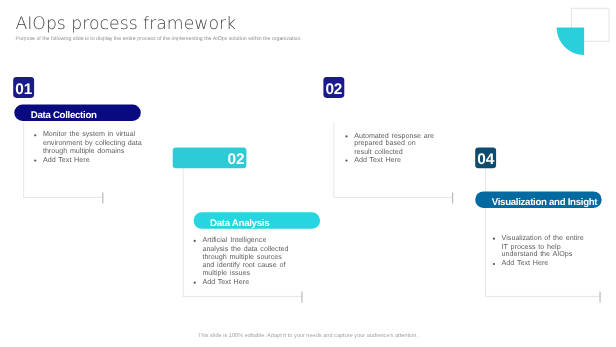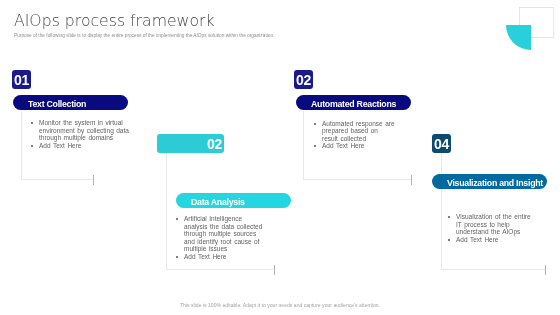--- a/index.html
+++ b/index.html
@@ -29,21 +29,21 @@
 
   <svg class="logo" style="left:500px;top:0px;" width="60" height="56" viewBox="0 0 60 56">
     <rect x="19.5" y="7.5" width="34.2" height="30" fill="none" stroke="#e2e2e2" stroke-width="0.9"></rect>
     <path d="M6 25 L31 25 L31 50 A25 25 0 0 1 6 25 Z" fill="#2ACFDC"></path>
   </svg>
 
   <div class="vline" style="left:21px;top:111px;height:68px;"></div>
   <div class="hline" style="left:21px;top:179px;width:73px;"></div>
   <div class="tick" style="left:93px;top:175px;height:10px;"></div>
   <div class="badge" style="left:12px;top:70px;background:#1A1A8C;">01</div>
-  <div class="pill" style="left:13px;top:95px;background:#0A0A80;">Text Collection</div>
+  <div class="pill" style="left:13px;top:95px;background:#0A0A80;">Data Collection</div>
   <div class="bodytext" style="left:31px;top:119px;width:99px;">
     <div class="bullet">
         <span class="dot"></span>
         <span class="txt">Monitor the system in virtual environment by collecting data through multiple  domains</span>
       </div>
     <div class="bullet">
         <span class="dot"></span>
         <span class="txt">Add Text Here</span>
       </div>
   </div>
@@ -61,21 +61,20 @@
     <div class="bullet">
         <span class="dot"></span>
         <span class="txt">Add Text Here</span>
       </div>
   </div>
 
   <div class="vline" style="left:303px;top:111px;height:68px;"></div>
   <div class="hline" style="left:303px;top:179px;width:109px;"></div>
   <div class="tick" style="left:411px;top:175px;height:10px;"></div>
   <div class="badge" style="left:294px;top:70px;background:#1A1A8C;">02</div>
-  <div class="pill" style="left:296px;top:95px;background:#0A0A80;">Automated Reactions</div>
   <div class="bodytext" style="left:314px;top:119.5px;width:82px;">
     <div class="bullet">
         <span class="dot"></span>
         <span class="txt">Automated response are prepared based on result collected</span>
       </div>
     <div class="bullet">
         <span class="dot"></span>
         <span class="txt">Add Text Here</span>
       </div>
   </div>

